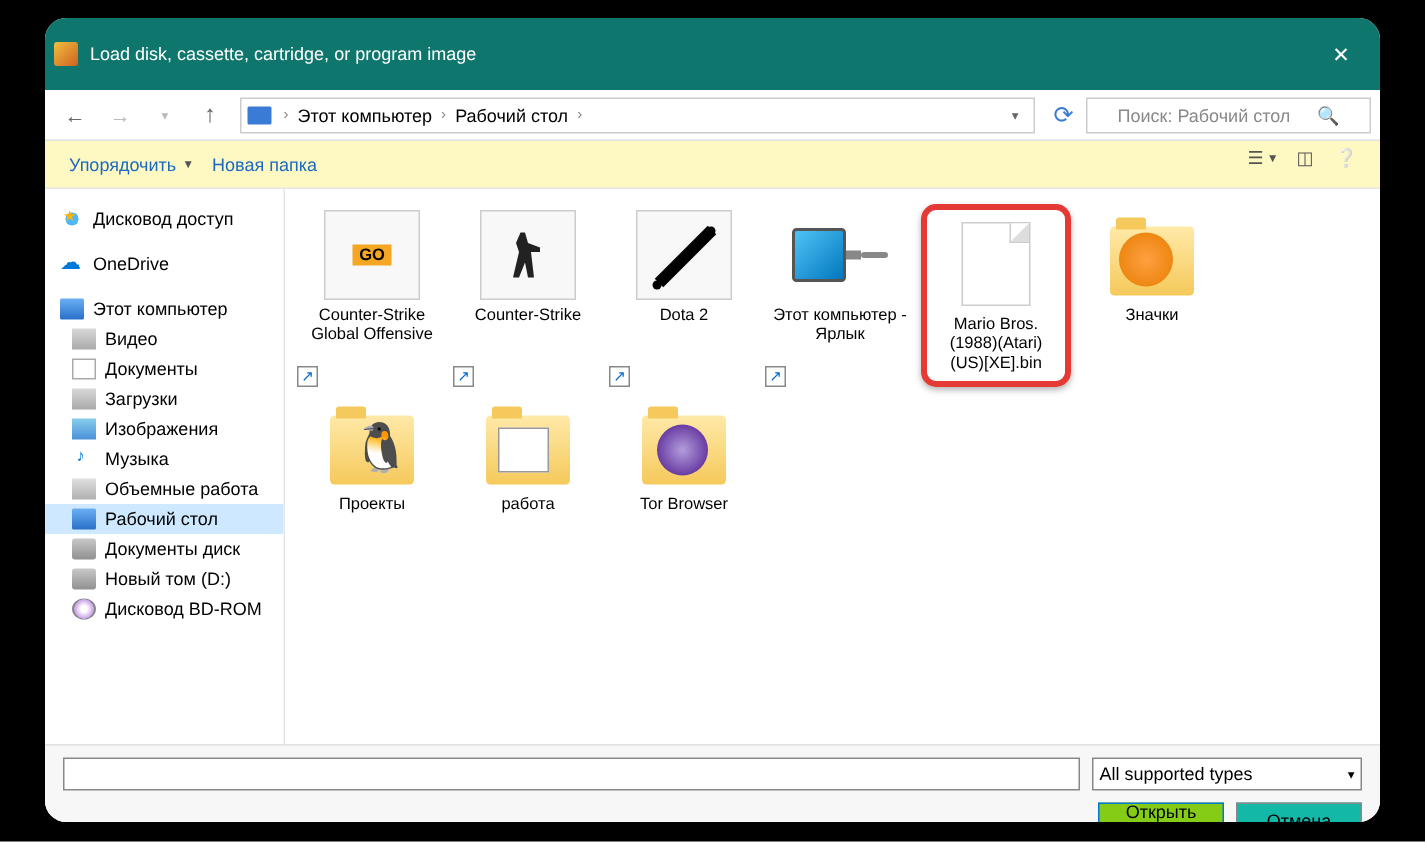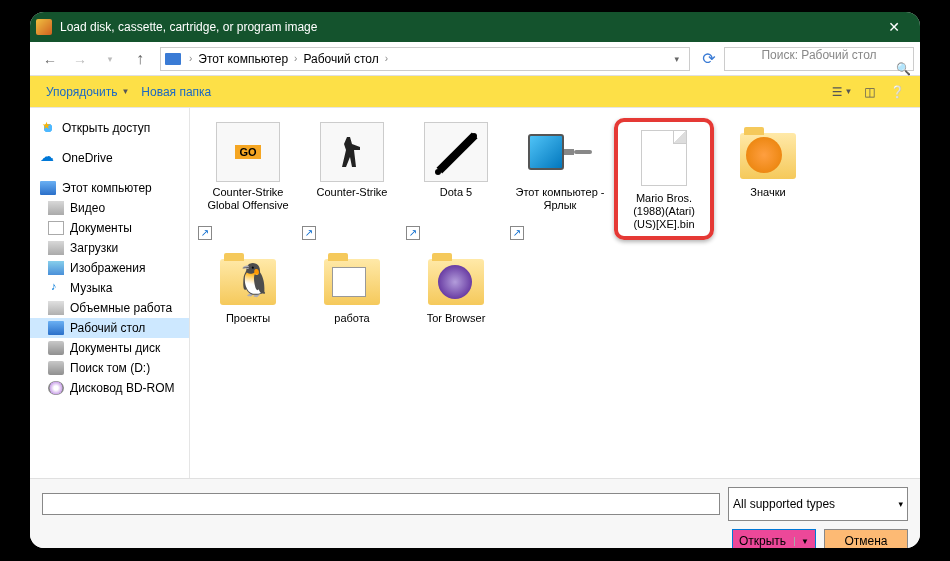--- a/index.html
+++ b/index.html
@@ -1,34 +1,34 @@
 <!DOCTYPE html>
 <html><head>
 <meta charset="utf-8">
 <style>
 * { box-sizing: border-box; margin: 0; padding: 0; font-family: "Segoe UI", Tahoma, sans-serif; }
 body { background: #000; width: 950px; height: 561px; overflow: hidden; }
 .frame { position: absolute; left: 26px; top: 8px; width: 898px; height: 544px; border: 4px solid #000; border-radius: 18px; background: #fff; overflow: hidden; }
-.titlebar { height: 30px; background: #14532d; display: flex; align-items: center; color: #fff; font-size: 12px; padding: 0 6px; }
+.titlebar { height: 48px; background: #0f766e; display: flex; align-items: center; color: #fff; font-size: 12px; padding: 0 6px; }
 .titlebar .app-icon { width: 16px; height: 16px; margin-right: 8px; background: linear-gradient(135deg,#f0c040,#d06020); border-radius: 2px; }
 .titlebar .title { flex: 1; }
 .titlebar .close { width: 40px; text-align: center; font-size: 14px; cursor: pointer; }
 .navbar { height: 34px; background: #fff; border-bottom: 1px solid #e0e0e0; display: flex; align-items: center; padding: 0 6px; gap: 2px; }
 .nav-btn { width: 28px; height: 26px; display: flex; align-items: center; justify-content: center; color: #666; font-size: 14px; cursor: pointer; }
 .nav-btn.disabled { color: #bbb; }
 .nav-up { font-size: 16px; }
 .addr { flex: 1; height: 24px; border: 1px solid #ccc; display: flex; align-items: center; padding: 0 4px; font-size: 12px; margin: 0 4px; }
 .addr .pc-icon { width: 16px; height: 12px; background: #3a7bd5; margin-right: 4px; border-radius: 1px; }
 .crumb { padding: 0 2px; cursor: pointer; }
 .crumb-sep { color: #888; padding: 0 4px; font-size: 10px; }
 .addr-drop { margin-left: auto; color: #666; padding: 0 6px; }
 .refresh { width: 26px; text-align: center; color: #3a7bd5; cursor: pointer; }
-.search { width: 190px; height: 24px; border: 1px solid #ccc; display: flex; align-items: center; padding: 0 2px; color: #888; font-size: 12px; flex-direction: column; }
+.search { width: 190px; height: 24px; border: 1px solid #ccc; display: flex; align-items: center; padding: 0 20px; color: #888; font-size: 12px; }
 .search .mag { margin-left: auto; }
-.toolbar { height: 32px; background: #fde047; border-bottom: 1px solid #e5e5e5; display: flex; align-items: center; padding: 0 10px; font-size: 12px; }
+.toolbar { height: 32px; background: #fef9c3; border-bottom: 1px solid #e5e5e5; display: flex; padding: 0 10px; font-size: 12px; }
 .tb-item { color: #1a69c4; padding: 4px 6px; cursor: pointer; display: flex; align-items: center; gap: 4px; }
 .tb-item .drop { font-size: 8px; color: #555; }
 .tb-spacer { flex: 1; }
 .tb-icon { width: 24px; height: 22px; display: flex; align-items: center; justify-content: center; cursor: pointer; color: #555; margin-left: 4px; }
 .body { display: flex; height: 370px; }
 .sidebar { width: 160px; border-right: 1px solid #e5e5e5; overflow: hidden; font-size: 12px; padding: 6px 0; }
 .side-item { display: flex; align-items: center; height: 20px; padding: 0 6px 0 18px; gap: 6px; cursor: pointer; white-space: nowrap; }
 .side-item.group { padding-left: 10px; font-weight: 400; margin-top: 4px; }
 .side-item.selected { background: #cde8ff; }
 .side-ico { width: 16px; height: 14px; flex-shrink: 0; }
@@ -73,23 +73,23 @@
 .paper { position:absolute; left:8px; top:8px; width:34px; height:30px; background:#fff; border:1px solid #999; }
 .snap { position:absolute; left:10px; top:6px; width:34px; height:34px; background:radial-gradient(circle at 30% 30%,#fff,#8bc34a 60%,#33691e); border-radius:50%; }
 .snap::after { content:"📷"; position:absolute; font-size:11px; right:-2px; bottom:-2px; }
 .tor { position:absolute; left:10px; top:6px; width:34px; height:34px; background:radial-gradient(circle,#b39ddb,#4a148c); border-radius:50%; }
 .label { line-height: 1.2; word-break: break-word; max-width: 96px; }
 .footer { border-top:1px solid #e0e0e0; padding: 8px 12px 10px; background:#f7f7f7; }
 .footer-row { display:flex; align-items:center; gap:8px; margin-bottom:8px; }
 .footer-row:last-child { margin-bottom:0; justify-content:flex-end; }
 .fn-label { font-size:12px; width:200px; text-align:right; }
 .fn-input { flex:1; height:22px; border:1px solid #888; padding:0 4px; font-size:12px; }
-.fn-select { width:180px; height:22px; border:1px solid #888; font-size:12px; padding:16px 4px; display:flex; align-items:center; justify-content:space-between; cursor:pointer; background:#fff;}
-.btn { min-width:84px; height:24px; border:1px solid #888; background:#fdba74; font-size:12px; cursor:pointer; display:flex; align-items:center; justify-content:center; }
-.btn.primary { border:1px solid #0078d7; background:#ec4899; gap:4px; }
+.fn-select { width:180px; height:22px; border:1px solid #888; font-size:12px; padding:4px 4px; display:flex; align-items:center; justify-content:space-between; cursor:pointer; background:#fff;}
+.btn { min-width:84px; height:24px; border:1px solid #888; background:#14b8a6; font-size:12px; cursor:pointer; display:flex; align-items:center; justify-content:center; }
+.btn.primary { border:1px solid #0078d7; background:#84cc16; gap:4px;flex-direction:column; }
 .btn .drop { font-size:8px; border-left:1px solid #aaa; padding-left:6px; margin-left:4px; }
 </style>
 </head>
 <body>
 
 <div class="frame">
 
   <div class="titlebar">
     <div class="app-icon"></div>
     <div class="title">Load disk, cassette, cartridge, or program image</div>
@@ -128,21 +128,21 @@
     <div class="tb-spacer"></div>
     <div class="tb-icon">☰<span style="font-size:8px;margin-left:2px;">▼</span></div>
     <div class="tb-icon">◫</div>
     <div class="tb-icon" style="color:#0078d7;">❔</div>
   </div>
 
   <div class="body">
     <div class="sidebar">
       <div class="side-item group">
         <div class="side-ico ico-star"></div>
-        <span>Открыть доступ</span>
+        <span>Дисковод доступ</span>
       </div>
       <div class="side-item group" style="margin-top:10px;">
         <div class="side-ico ico-cloud"></div>
         <span>OneDrive</span>
       </div>
       <div class="side-item group" style="margin-top:10px;">
         <div class="side-ico ico-pc"></div>
         <span>Этот компьютер</span>
       </div>
       <div class="side-item">
@@ -172,21 +172,21 @@
       <div class="side-item selected">
           <div class="side-ico ico-pc"></div>
           <span>Рабочий стол</span>
         </div>
       <div class="side-item">
           <div class="side-ico ico-disk"></div>
           <span>Документы диск</span>
         </div>
       <div class="side-item">
           <div class="side-ico ico-disk"></div>
-          <span>Поиск том (D:)</span>
+          <span>Новый том (D:)</span>
         </div>
       <div class="side-item">
           <div class="side-ico ico-disc"></div>
           <span>Дисковод BD-ROM</span>
         </div>
     </div>
 
     <div class="content">
       <div class="grid">
         <div class="item">
@@ -201,21 +201,21 @@
               <svg viewBox="0 0 40 40">
                 <path d="M15 5 L18 5 L20 12 L28 15 L28 18 L22 18 L24 35 L20 35 L18 25 L14 35 L10 35 L14 18 L12 12 Z" fill="#222"></path>
               </svg>
             </div>
           <div class="shortcut-arrow">↗</div>
           <div class="label">Counter-Strike</div>
         </div>
         <div class="item">
           <div class="thumb app dota"></div>
           <div class="shortcut-arrow">↗</div>
-          <div class="label">Dota 5</div>
+          <div class="label">Dota 2</div>
         </div>
         <div class="item">
           <div class="thumb monitor">
               <div class="screen"></div>
               <div class="stand"></div>
               <div class="base"></div>
             </div>
           <div class="shortcut-arrow">↗</div>
           <div class="label">Этот компьютер - Ярлык</div>
         </div>

